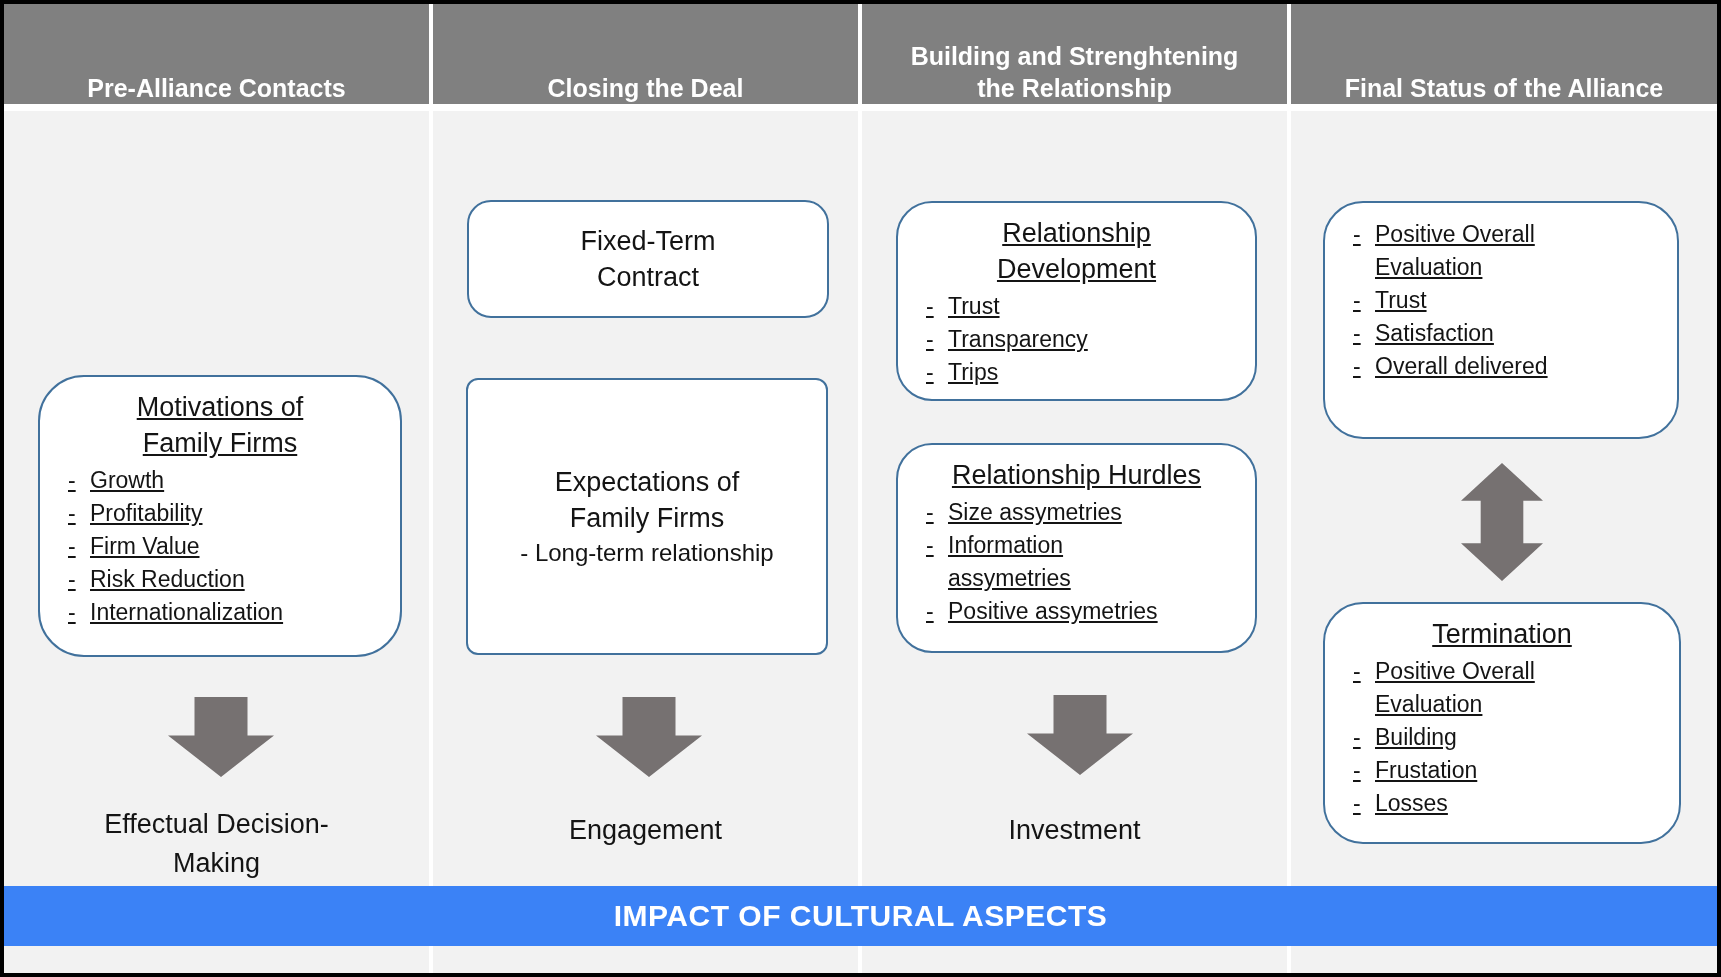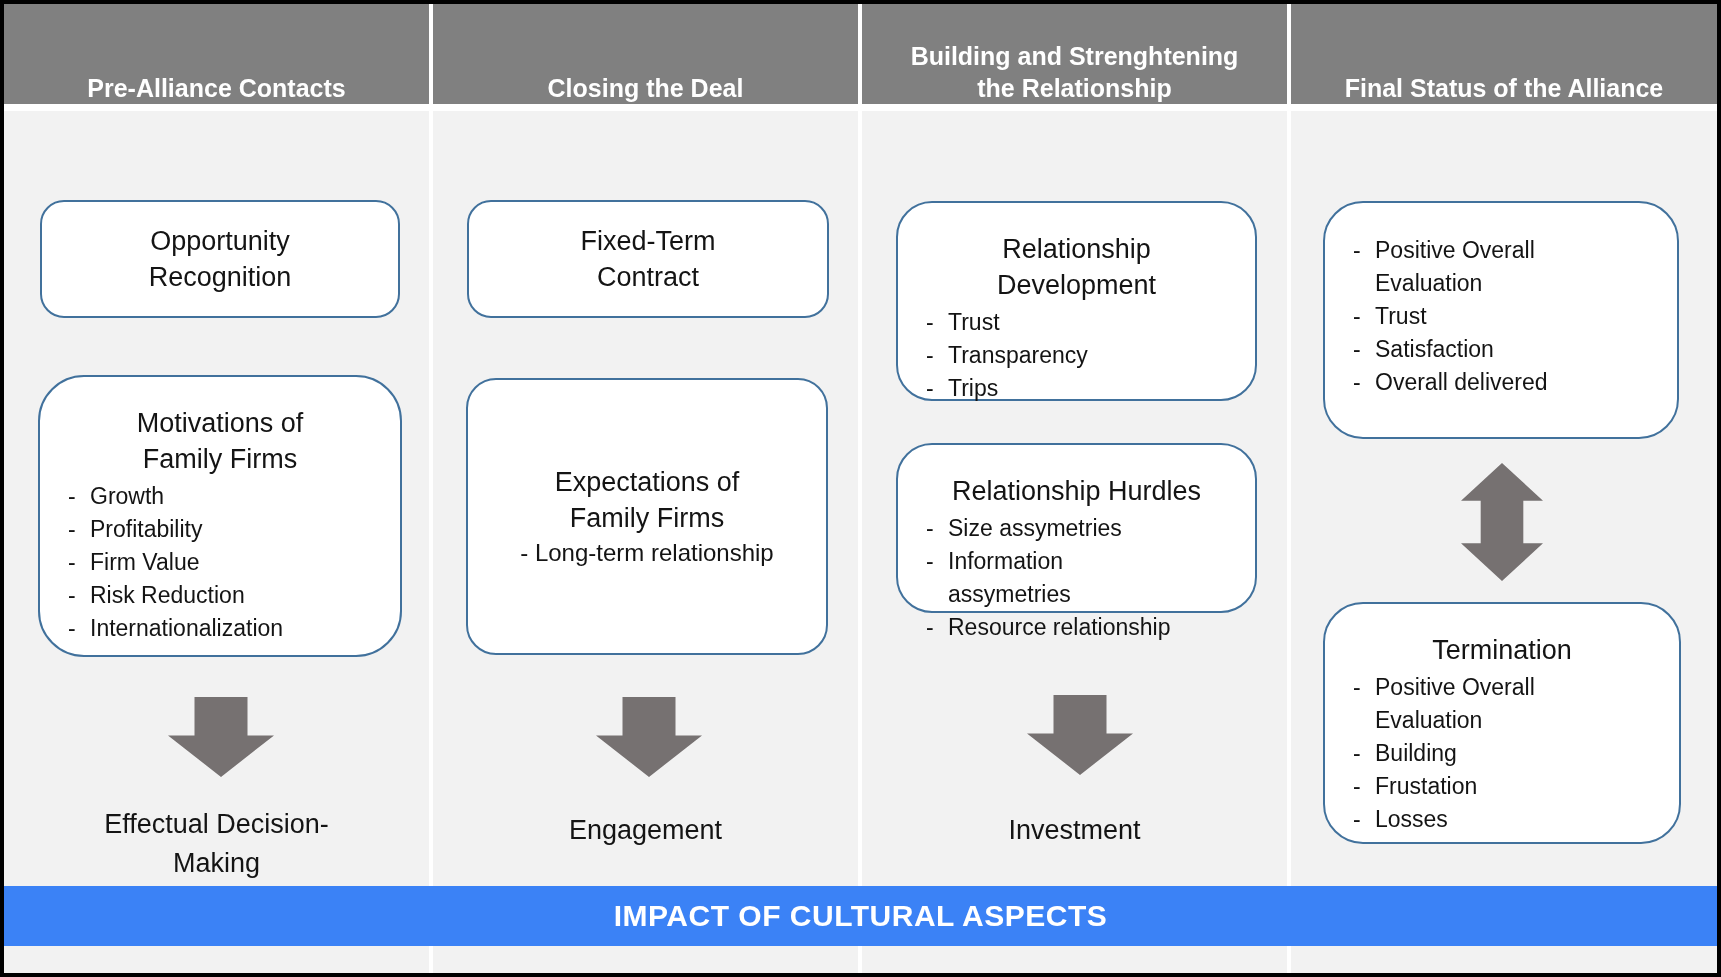--- a/index.html
+++ b/index.html
@@ -23,21 +23,21 @@
   .fcell{ position:absolute; top:942px; height:27px; background:#f2f2f2; }
 
   .banner{
     position:absolute; top:882px; left:0; width:1713px; height:60px;
     background:#3b82f6; color:#fff; display:flex; align-items:center;
     justify-content:center; font-weight:bold; font-size:30px; letter-spacing:0.5px;
   }
 
   .box{ position:absolute; background:#fff; border:2px solid #41719c; }
   .center-box{ display:flex; flex-direction:column; align-items:center; justify-content:center; }
-  .list-box{ padding-top:28px; }
+  .list-box{ padding-top:12px;text-decoration:underline; }
   .box-title{ font-size:27px; line-height:36px; text-align:center; white-space:pre-line; }
   .subline{ font-size:24px; line-height:34px; text-align:center; }
 
   .bullets{ margin-top:3px; }
   .bullet{ display:flex; font-size:23px; line-height:33px; }
   .dash{ width:50px; padding-left:28px; flex:none; }
   .btext{ flex:1; padding-right:14px; white-space:pre-line; }
 
   .arrow-down{
     position:absolute; width:106px; height:80px; background:#767171;
@@ -45,38 +45,34 @@
   }
   .arrow-updown{
     position:absolute; width:82px; height:118px; background:#767171;
     clip-path:polygon(50% 0, 100% 32%, 76% 32%, 76% 68%, 100% 68%, 50% 100%, 0 68%, 24% 68%, 24% 32%, 0 32%);
   }
   .outcome{
     position:absolute; left:0; width:100%; text-align:center;
     font-size:27px; line-height:39px; white-space:pre-line;
   }
   .r24{border-radius:24px} .r36{border-radius:36px} .r40{border-radius:40px}
-  .r46{border-radius:46px} .r50{border-radius:30px}
+  .r46{border-radius:46px} .r50{border-radius:12px}
 </style>
 </head>
 <body>
 
 <div class="frame">
 
   <div class="hcell c1"><span>Pre-Alliance Contacts</span></div>
   <div class="hcell c2"><span>Closing the Deal</span></div>
   <div class="hcell c3"><span>Building and Strenghtening
 the Relationship</span></div>
   <div class="hcell c4"><span>Final Status of the Alliance</span></div>
 
   <div class="ccell c1">
-    <div class="box center-box r24" style="left:36px;top:89px;width:360px;height:118px">
-      <div class="box-title">Opportunity
-Recognition</div>
-    </div>
     <div class="box list-box r46" style="left:34px;top:264px;width:364px;height:282px">
       <div class="box-title">Motivations of
 Family Firms</div>
       <div class="bullets">
         <div class="bullet">
             <span class="dash">-</span>
             <span class="btext">Growth</span>
           </div>
         <div class="bullet">
             <span class="dash">-</span>
@@ -127,35 +123,35 @@
         <div class="bullet">
             <span class="dash">-</span>
             <span class="btext">Transparency</span>
           </div>
         <div class="bullet">
             <span class="dash">-</span>
             <span class="btext">Trips</span>
           </div>
       </div>
     </div>
-    <div class="box list-box r36" style="left:34px;top:332px;width:361px;height:170px">
+    <div class="box list-box r36" style="left:34px;top:332px;width:361px;height:210px">
       <div class="box-title">Relationship Hurdles</div>
       <div class="bullets">
         <div class="bullet">
             <span class="dash">-</span>
             <span class="btext">Size assymetries</span>
           </div>
         <div class="bullet">
             <span class="dash">-</span>
             <span class="btext">Information
 assymetries</span>
           </div>
         <div class="bullet">
             <span class="dash">-</span>
-            <span class="btext">Resource relationship</span>
+            <span class="btext">Positive assymetries</span>
           </div>
       </div>
     </div>
     <div class="arrow-down" style="left:165px;top:584px"></div>
     <div class="outcome" style="top:700px">Investment</div>
   </div>
 
   <div class="ccell c4">
     <div class="box list-box r40" style="left:32px;top:90px;width:356px;height:238px">
       <div class="bullets">

